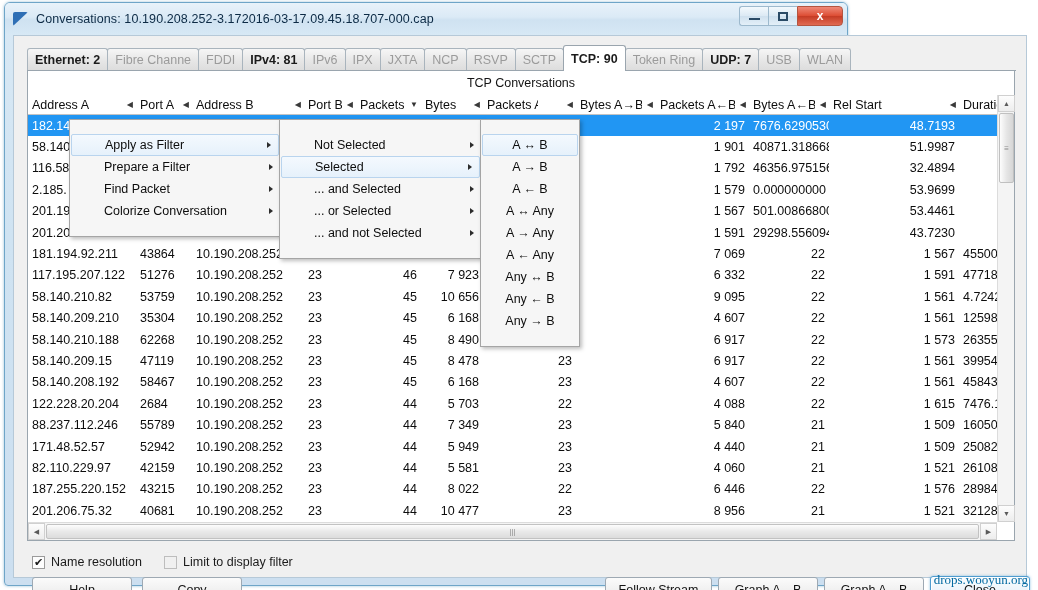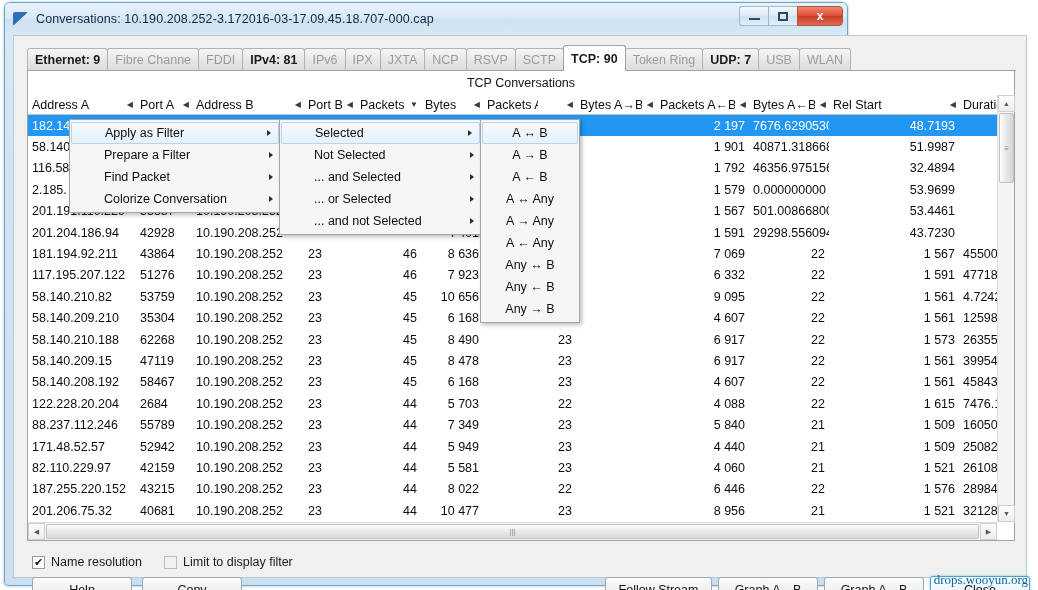--- a/index.html
+++ b/index.html
@@ -204,21 +204,21 @@
     background: linear-gradient(to bottom,#fafdff,#eef5fb 48%,#dfeaf4 52%,#eaf3fa);
   }
   .u { text-decoration: underline; }
 
   
   .menu {
     position: absolute;
     background: #f6f6f6;
     border: 1px solid #a5a5a5;
     box-shadow: 2px 2px 4px rgba(0,0,0,.26);
-    padding: 2px 0;
+    padding: 14px 0;
     font-size: 12.5px; color: #0d0d0d;
   }
   .mitem {
     height: 22px; display: flex; align-items: center;
     padding: 0 6px 0 34px; position: relative; white-space: nowrap;
   }
   .mitem.hl {
     background: linear-gradient(to bottom,#f4f9fe,#e6f1fb);
     border: 1px solid #b9d4ee; border-radius: 2px;
     margin: 0 1px; padding-left: 33px; height: 22px;
@@ -260,21 +260,21 @@
           <span></span>
         </div>
       <div class="winbtn close">x</div>
     </div>
   </div>
 
   <div id="client">
 
     <div id="tabstrip">
         <div class="tab enabled">
-          <span>Ethernet: 9</span>
+          <span>Ethernet: 2</span>
         </div>
         <div class="tab">
           <span>Fibre Channe</span>
         </div>
         <div class="tab">
           <span>FDDI</span>
         </div>
         <div class="tab enabled">
           <span>IPv4: 81</span>
         </div>
@@ -697,26 +697,26 @@
       <div class="mitem">
         <span>Find Packet</span>
         <span class="marrow"></span>
       </div>
       <div class="mitem">
         <span>Colorize Conversation</span>
         <span class="marrow"></span>
       </div>
     </div>
   <div class="menu" id="menu2">
+      <div class="mitem">
+        <span>Not Selected</span>
+        <span class="marrow"></span>
+      </div>
       <div class="mitem hl">
         <span>Selected</span>
-        <span class="marrow"></span>
-      </div>
-      <div class="mitem">
-        <span>Not Selected</span>
         <span class="marrow"></span>
       </div>
       <div class="mitem">
         <span>... and Selected</span>
         <span class="marrow"></span>
       </div>
       <div class="mitem">
         <span>... or Selected</span>
         <span class="marrow"></span>
       </div>

